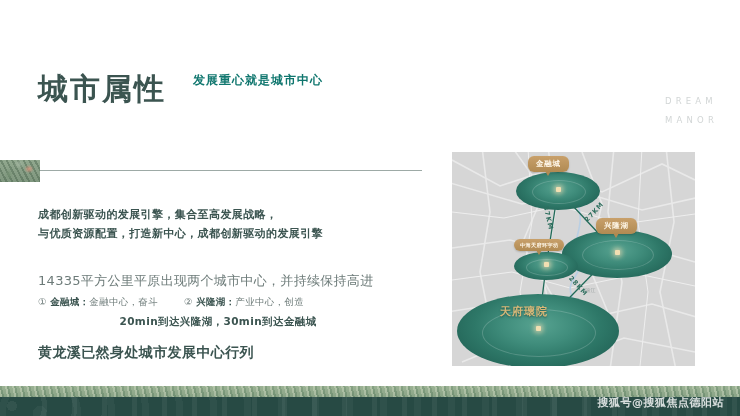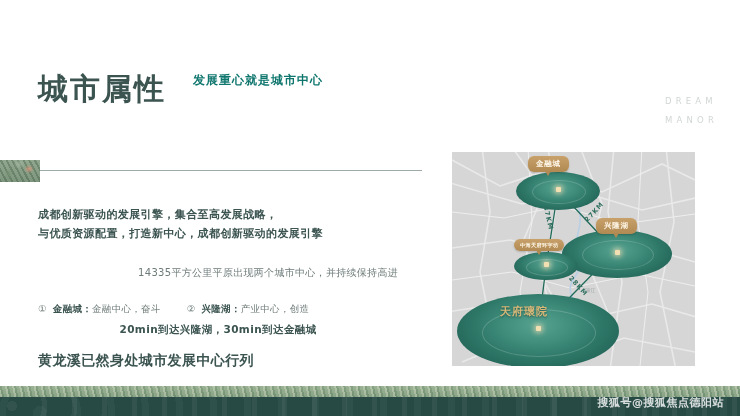--- a/index.html
+++ b/index.html
@@ -26,23 +26,23 @@
       radial-gradient(ellipse 6px 8px at 9px 14px, rgba(120,148,118,.85) 0%, rgba(120,148,118,0) 72%),
       radial-gradient(ellipse 8px 7px at 19px 4px, rgba(168,186,166,.7) 0%, rgba(168,186,166,0) 70%),
       repeating-linear-gradient(62deg, rgba(90,115,92,.55) 0 2px, rgba(150,172,148,.35) 2px 5px),
       linear-gradient(#8fa68c,#728a72);
   }
   .divider{position:absolute;left:40px;top:170px;width:382px;height:1px;background:#9daaa6;}
 
   
   .copy{position:absolute;left:38px;top:205px;width:360px;}
   .lead{font-size:11px;font-weight:700;color:#3b5450;line-height:19px;letter-spacing:.4px;}
-  .para{margin-top:20px;font-size:10px;color:#6d7b79;line-height:19px;letter-spacing:.3px;text-align:right;}
-  .enum{margin-top:18px;font-size:9.5px;color:#6d7b79;line-height:19px;letter-spacing:.3px;
-        display:flex;gap:26px;align-items:baseline;font-family:Liberation Mono, monospace;}
+  .para{margin-top:28px;font-size:13px;color:#6d7b79;line-height:19px;letter-spacing:.3px;}
+  .enum{margin-top:2px;font-size:9.5px;color:#6d7b79;line-height:19px;letter-spacing:.3px;
+        display:flex;gap:26px;align-items:baseline;}
   .enum b{color:#3b5450;font-weight:700;}
   .para2{margin-top:15px;font-size:9.5px;color:#6d7b79;line-height:19px;letter-spacing:.3px;}
   .bold-line{font-size:10.5px;font-weight:700;color:#3b5450;line-height:20px;letter-spacing:.4px;text-align:center;}
   .closing{margin-top:13px;font-size:14px;font-weight:700;color:#3b5450;letter-spacing:.4px;}
 
   
   .map{position:absolute;left:452px;top:152px;width:243px;height:214px;
        background:#d6d6d6;overflow:hidden;}
   .roads{position:absolute;inset:0;}
   .mound{position:absolute;border-radius:50%;

